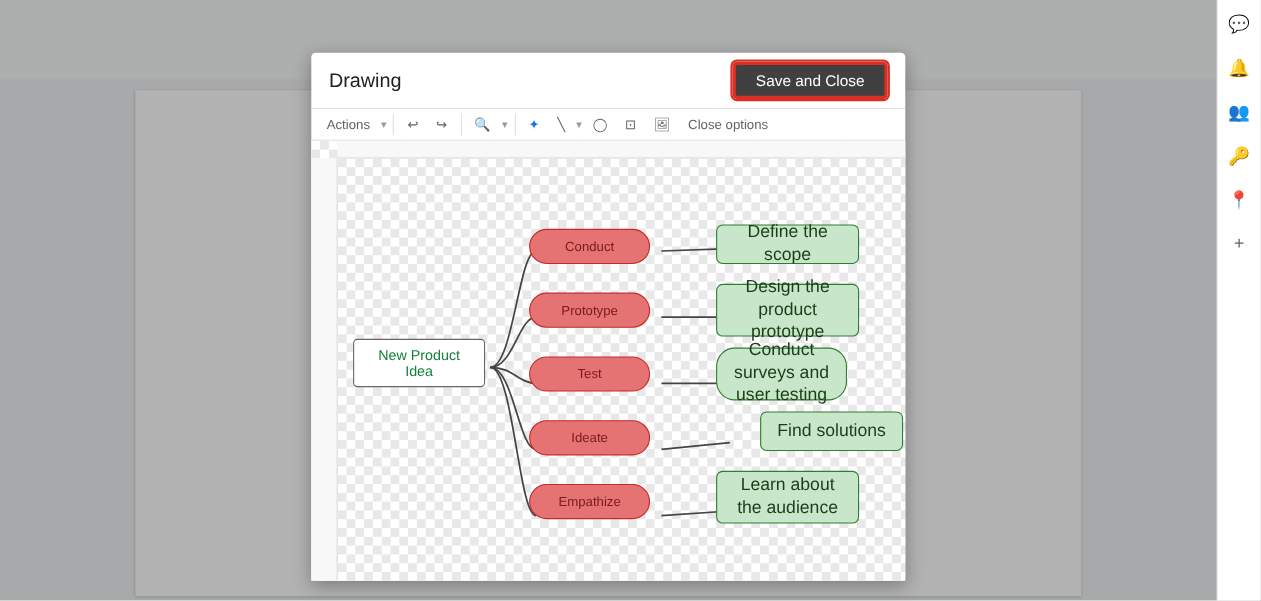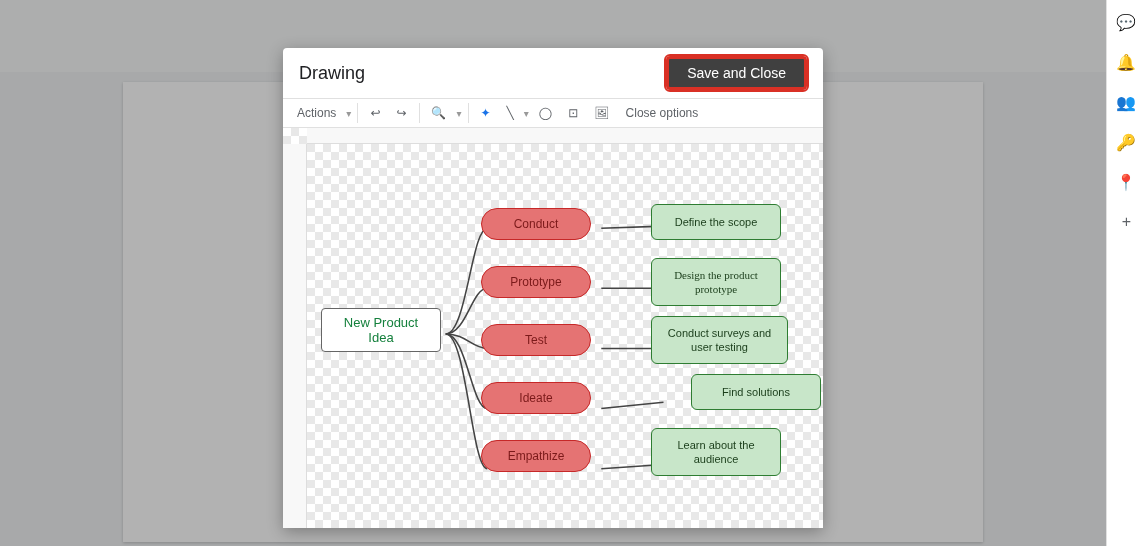--- a/index.html
+++ b/index.html
@@ -333,35 +333,35 @@
       border-radius: 20px;
       width: 110px;
       height: 32px;
     }
 
     .node-leaf {
       background: #c8e6c9;
       border: 1.5px solid #2e7d32;
       color: #1a3d1a;
       border-radius: 6px;
-      font-size: 11px;
+      font-size: 16px;
       line-height: 1.3;
     }
 
     
     .node-define { left: 170px; top: 60px; }
     .node-prototype { left: 170px; top: 118px; }
     .node-test { left: 170px; top: 176px; }
     .node-ideate { left: 170px; top: 234px; }
     .node-empathize { left: 170px; top: 292px; }
 
     
     .node-define-scope { left: 340px; top: 56px; width: 130px; height: 36px; }
-    .node-design-prototype { left: 340px; top: 110px; width: 130px; height: 48px; font-family: Liberation Serif, serif; }
-    .node-conduct-surveys { left: 340px; top: 168px; width: 137px; height: 48px; }
+    .node-design-prototype { left: 340px; top: 110px; width: 130px; height: 48px; }
+    .node-conduct-surveys { left: 340px; top: 168px; width: 119px; height: 48px; border-radius: 17px; }
     .node-find-solutions { left: 340px; top: 226px; width: 130px; height: 36px; margin-left: 40px; }
     .node-learn-audience { left: 340px; top: 280px; width: 130px; height: 48px; }
   </style>
 </head>
 <body>
 
 <div class="docs-bg"></div>
 
 <div class="top-bar">
   <div class="doc-icon">📄</div>

